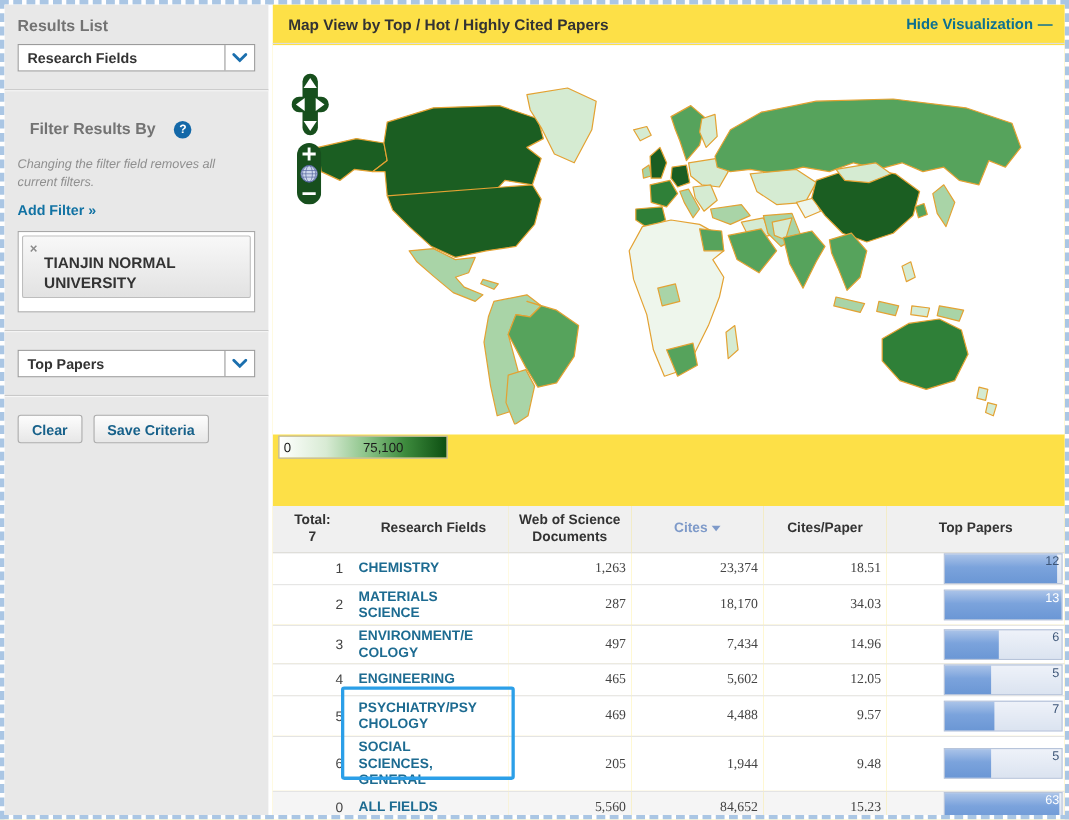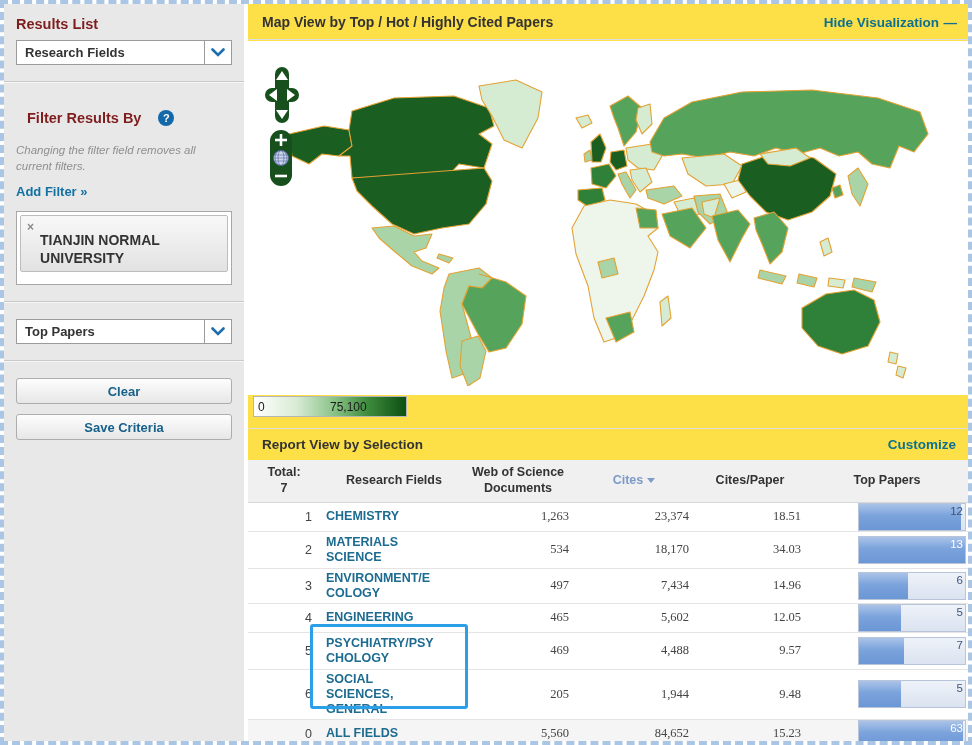--- a/index.html
+++ b/index.html
@@ -3,35 +3,35 @@
 <meta charset="utf-8">
 <style>
   * { margin:0; padding:0; box-sizing:border-box; }
   html,body { background:#fff; }
   body { font-family:"Liberation Sans", sans-serif; color:#333; }
 
   .screen { position:relative; width:972px; height:745px; border:4px dashed #aac6e4; background:#fff; overflow:hidden; }
 
   
   .sidebar { position:absolute; left:0; top:0; width:240px; height:737px; background:#e8e8e8; padding:10px 12px; }
-  .sb-title { font-size:14.5px; font-weight:bold; color:#7f1d1d; margin:2px 0 8px 0; }
+  .sb-title { font-size:14.5px; font-weight:bold; color:#737373; margin:2px 0 8px 0; }
   .dropdown { display:flex; align-items:center; height:25px; background:#fff; border:1px solid #9b9b9b; cursor:pointer; }
   .dd-label { flex:1; font-size:13px; font-weight:bold; color:#333; padding-left:8px; }
   .dd-btn { width:27px; height:100%; border-left:1px solid #9b9b9b; display:flex; align-items:center; justify-content:center; }
   .dd-btn svg { display:block; }
   .sb-divider { border:0; border-top:1px solid #c9c9c9; border-bottom:1px solid #f6f6f6; margin:16px -12px; }
   .filter-head { display:flex; align-items:center; gap:6px; }
   .help-badge { width:16px; height:16px; border-radius:50%; background:#1368a8; color:#fff; font-size:11px; font-weight:bold; display:flex; align-items:center; justify-content:center; cursor:pointer; }
   .sb-note { font-size:11.5px; font-style:italic; color:#8f8f8f; line-height:1.35; margin:6px 0 8px 0; }
   .add-filter { font-size:13px; font-weight:bold; color:#1172a3; text-decoration:none; cursor:pointer; display:inline-block; margin-bottom:12px; }
   .filter-box { background:#fff; border:1px solid #a8a8a8; height:74px; padding:3px; }
   .filter-tag { display:flex; align-items:flex-start; gap:6px; background:linear-gradient(#f8f8f8,#e2e2e2); border:1px solid #bdbdbd; border-radius:2px; padding:4px 6px; cursor:pointer; }
   .tag-x { color:#8a8a8a; font-weight:bold; font-size:12px; line-height:1.2; cursor:pointer; }
   .tag-label { font-size:14px; font-weight:bold; color:#333; line-height:1.25; text-transform:uppercase; width:150px;margin-top:12px; }
-  .btn-row { display:flex; gap:10px;flex-direction:column; }
+  .btn-row { display:flex; gap:10px; }
   .sb-btn { background:linear-gradient(#fdfdfd,#e7e7e7); border:1px solid #adadad; border-radius:3px; font-family:"Liberation Sans",sans-serif; font-size:13px; font-weight:bold; color:#17618a; padding:4px 12px; height:26px; cursor:pointer; }
 
   
   .main { position:absolute; left:244px; top:0; width:720px; height:737px; background:#fde047; }
   .panel-header { position:absolute; left:0; top:0; width:100%; height:36px; border-bottom:1px solid #ddd; display:flex; align-items:center; justify-content:space-between; padding:0 12px 0 14px; }
   .panel-title { font-size:14px; font-weight:bold; color:#333; }
   .teal-link { font-size:13.5px; font-weight:bold; color:#0d7090; text-decoration:none; cursor:pointer; }
   .hide-dash { font-weight:bold; letter-spacing:-1px; }
 
   .map-area { position:absolute; left:0; top:37px; width:100%; height:354px; background:#fff; }
@@ -220,24 +220,20 @@
             <line x1="5" y1="46" x2="17" y2="46" stroke="#fff" stroke-width="2.6"></line>
           </g>
       </svg>
     </div>
 
     <div class="legend">
       <span class="legend-min">0</span>
       <span class="legend-max">75,100</span>
     </div>
 
-    <div class="report-header">
-      <span class="report-title">Report View by Selection</span>
-      <a class="teal-link">Customize</a>
-    </div>
 
     <table class="report">
       <colgroup>
         <col class="c-rank">
           <col class="c-field">
           <col class="c-docs">
           <col class="c-cites">
           <col class="c-cpp">
           <col class="c-top">
       </colgroup>
@@ -261,21 +257,21 @@
             <td class="col-top">
               <div class="bar-track">
                 <div class="bar-fill" style="width: 96%;"></div>
                 <span class="bar-value">12</span>
               </div>
             </td>
           </tr>
           <tr>
             <td class="col-rank">2</td>
             <td class="col-field"><a class="field-link">MATERIALS SCIENCE</a></td>
-            <td class="col-num">534</td>
+            <td class="col-num">287</td>
             <td class="col-num">18,170</td>
             <td class="col-num">34.03</td>
             <td class="col-top">
               <div class="bar-track">
                 <div class="bar-fill" style="width: 100%;"></div>
                 <span class="bar-value on-fill">13</span>
               </div>
             </td>
           </tr>
           <tr>

